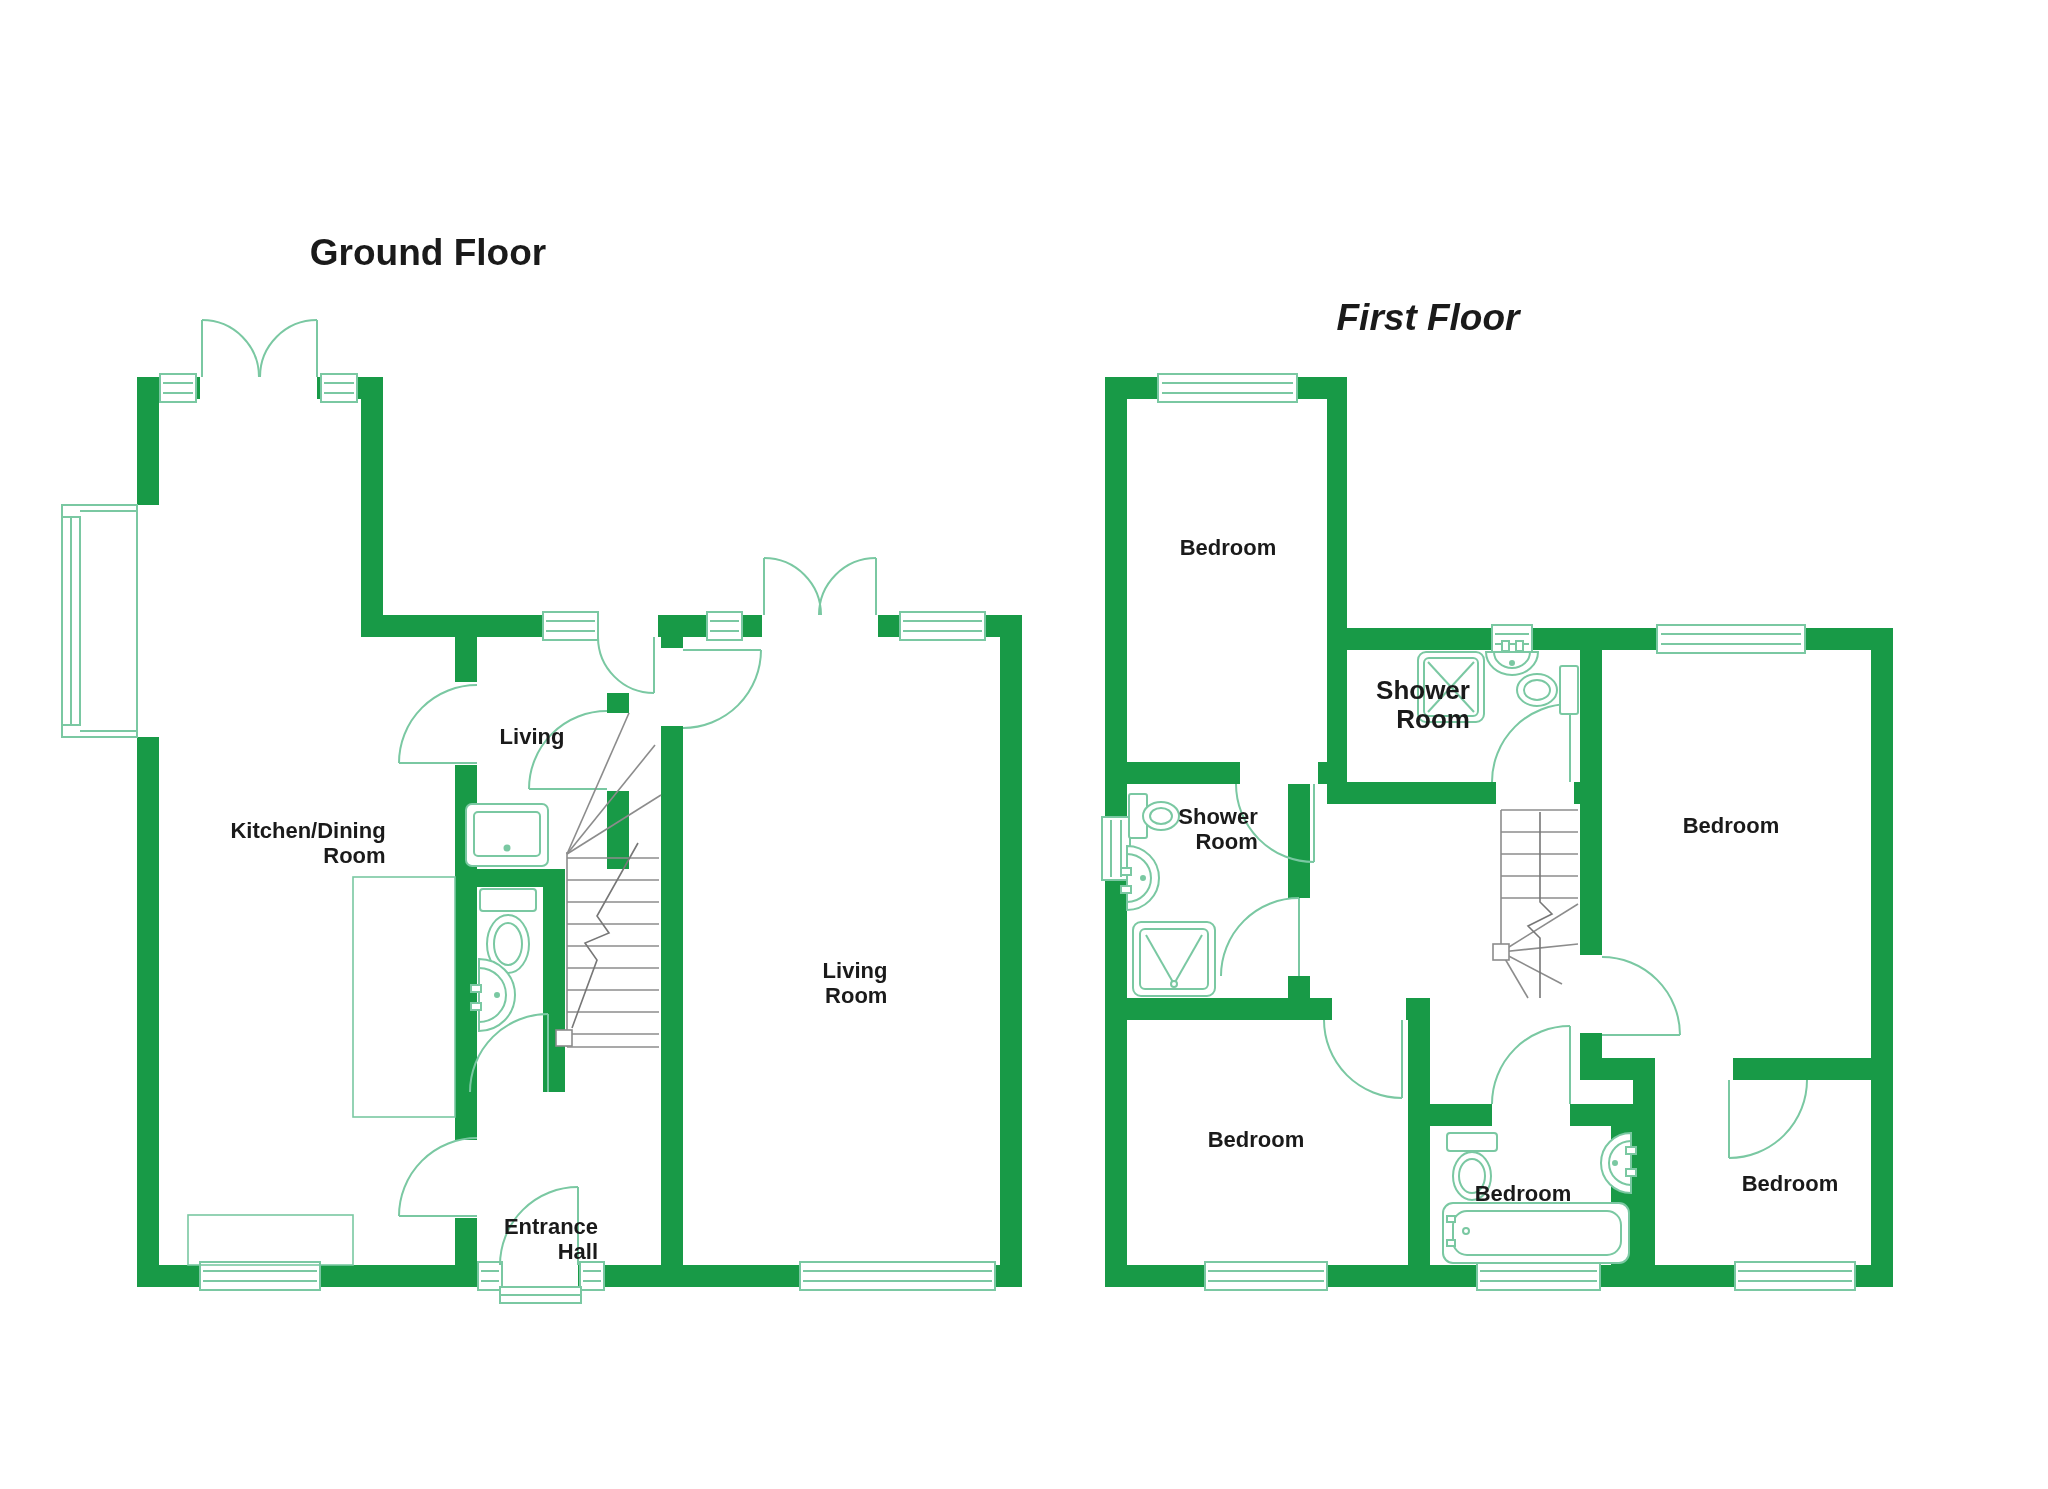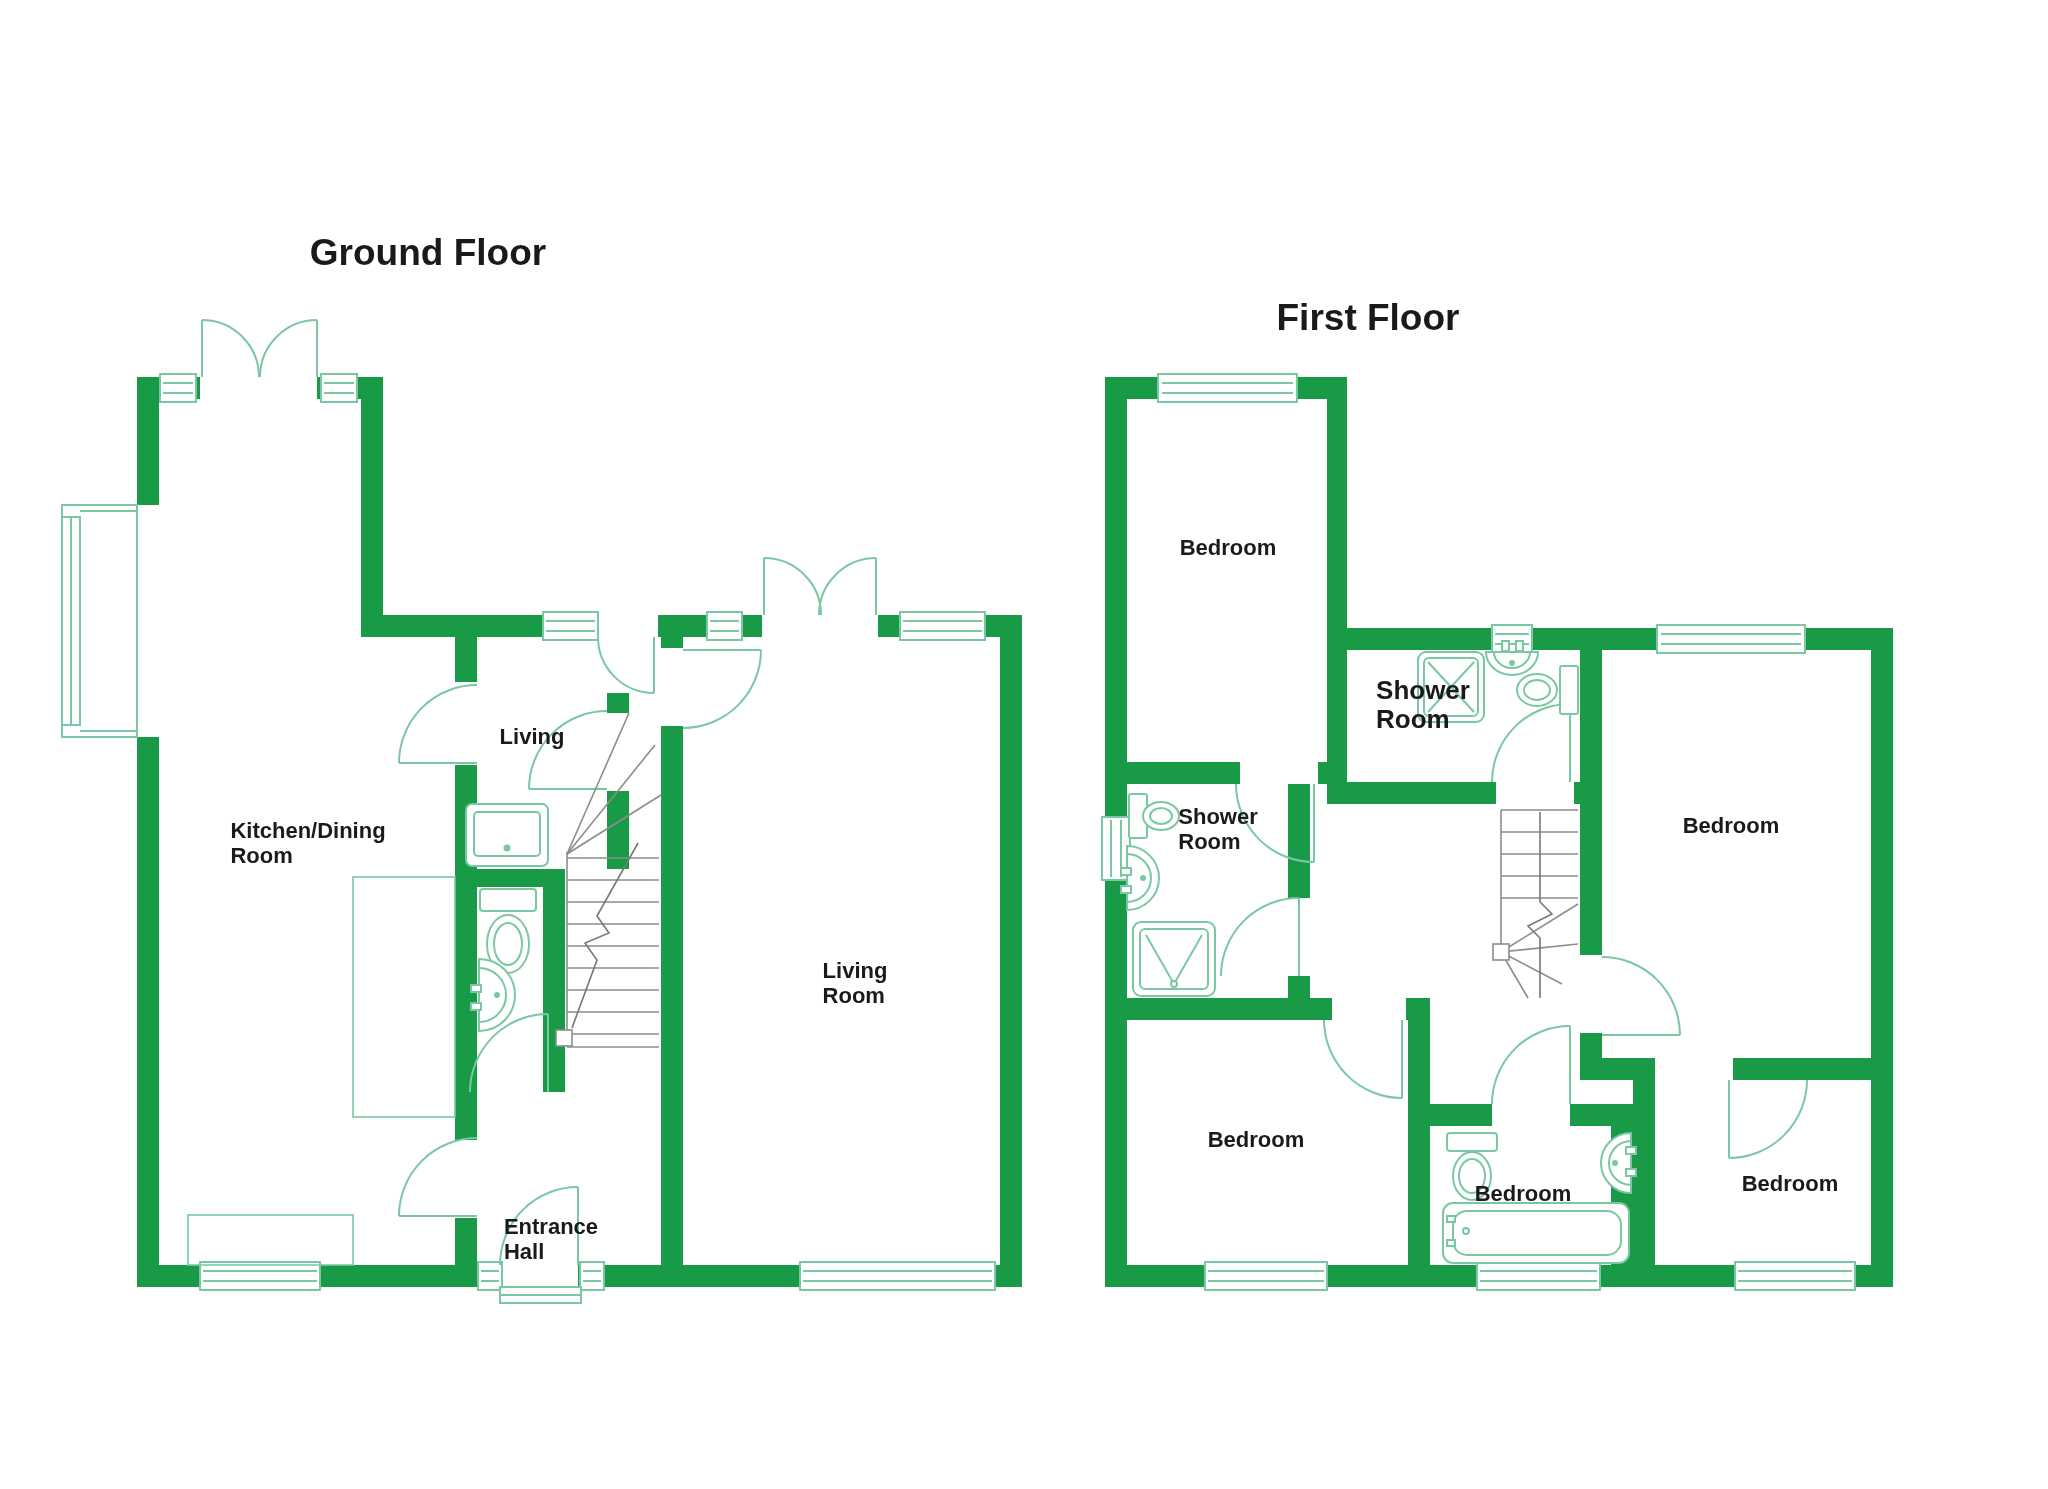--- a/index.html
+++ b/index.html
@@ -8,21 +8,21 @@
     width:2048px;height:1489px;
     background:#ffffff;
     font-family:"Liberation Sans", sans-serif;
     overflow:hidden;
   }
   .plan-svg{position:absolute;left:0;top:0;}
   .lbl{
     position:absolute;
     transform:translate(-50%,-50%);
     font-weight:bold;
-    text-align:left;
+    text-align:right;
     white-space:pre-line;
     color:#1a1a1a;
     line-height:1.13;
   }
   .t{font-size:37px;}
   .r{font-size:22px;}
   .s{font-size:26px;}
   .s2{font-size:22px;}
 </style>
 </head>
@@ -392,21 +392,21 @@
         <line x1="1501" y1="952" x2="1578" y2="944"></line>
         <line x1="1501" y1="952" x2="1562" y2="984"></line>
         <line x1="1501" y1="952" x2="1528" y2="998"></line>
         <rect x="1493" y="944" width="16" height="16" fill="#ffffff"></rect>
         <path d="M 1540,998 L 1540,938 L 1528,926 L 1552,914 L 1540,902 L 1540,812" stroke="#777777"></path>
       </g>
     </g>
   </svg>
 
   <div class="lbl t" style="left:428px;top:253px;">Ground Floor</div>
-  <div class="lbl t" style="left:1368px;top:318px;">First Floor</div>
+  <div class="lbl t" style="left:1428px;top:318px;font-style:italic;">First Floor</div>
 
   <div class="lbl r" style="left:308px;top:844px;">Kitchen/Dining
 Room</div>
   <div class="lbl r" style="left:532px;top:737px;">Living</div>
   <div class="lbl r" style="left:855px;top:945px;margin-top:39px;">Living
 Room</div>
   <div class="lbl r" style="left:551px;top:1240px;">Entrance
 Hall</div>
 
   <div class="lbl r" style="left:1228px;top:548px;">Bedroom</div>

